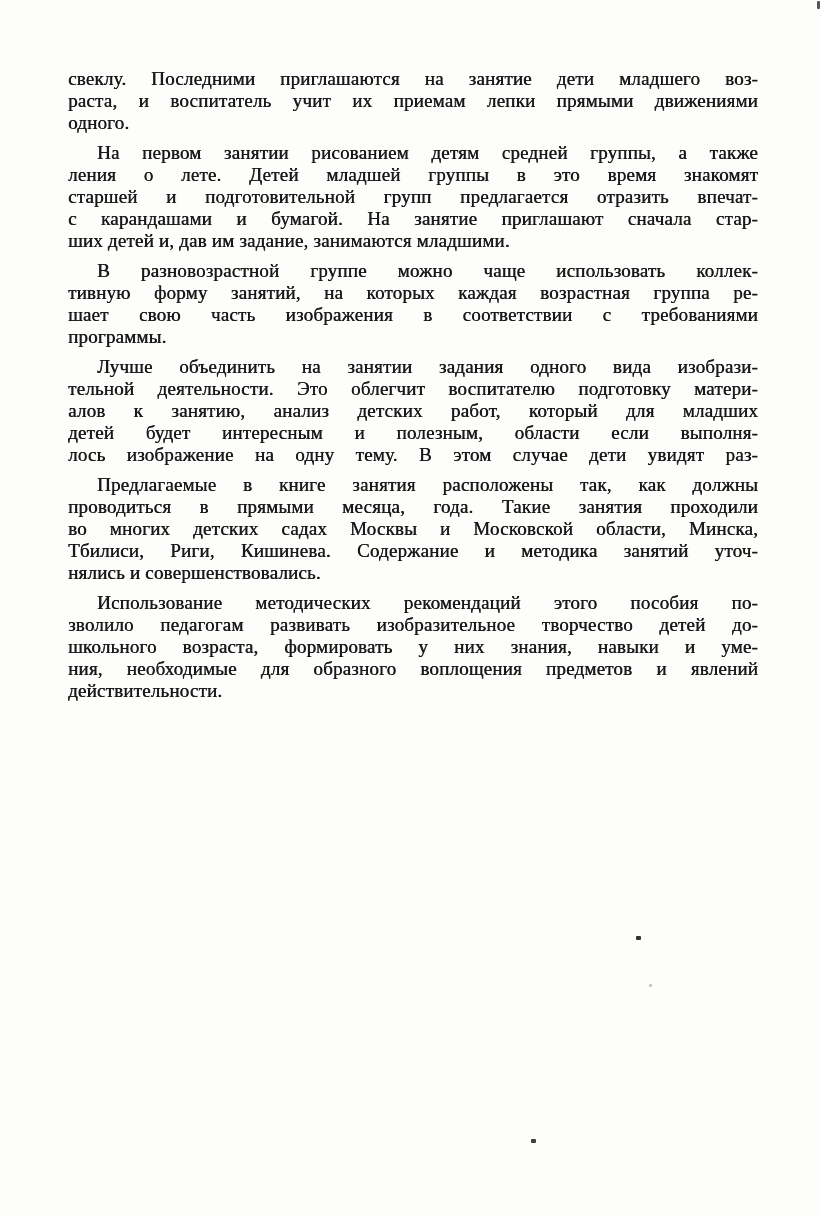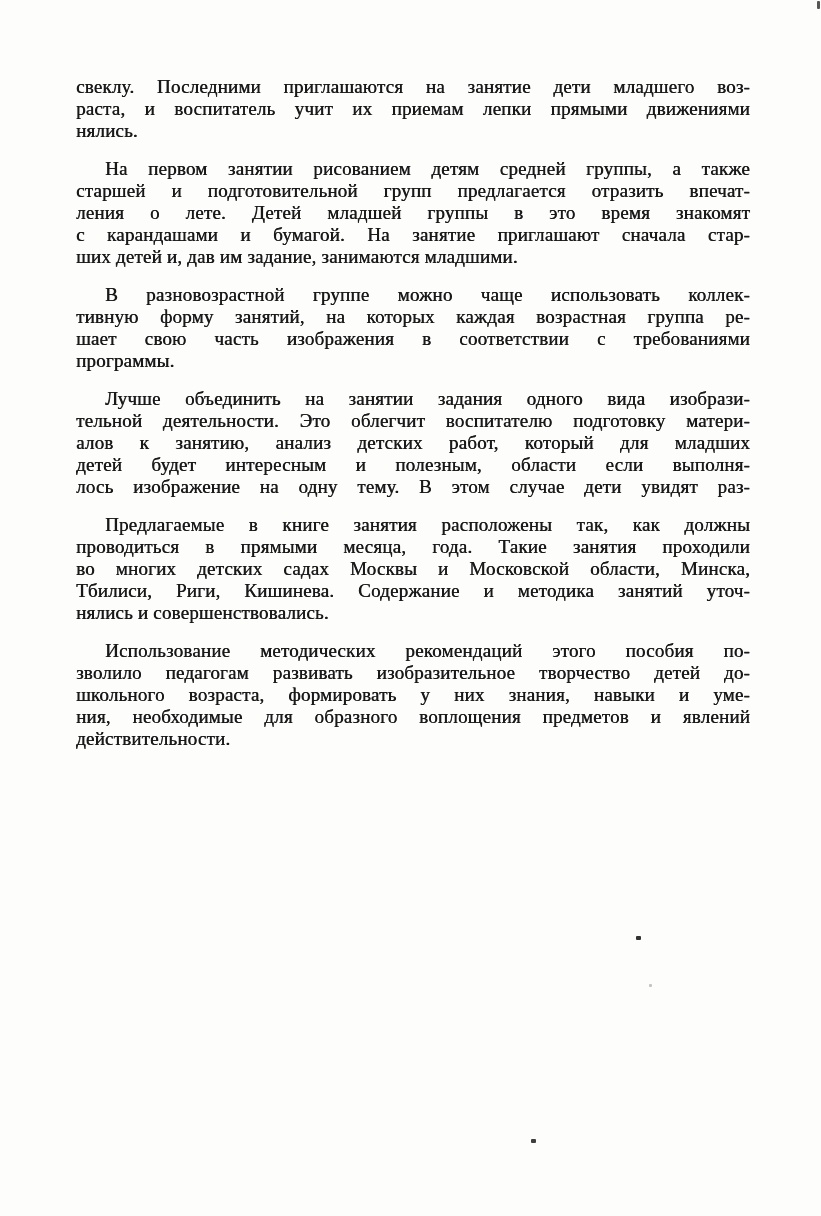--- a/index.html
+++ b/index.html
@@ -20,21 +20,21 @@
     top: 60px;
     width: 706px;
     font-family: "Liberation Serif", serif;
     font-size: 19px;
     line-height: 22px;
     color: #1a1a1a;
     letter-spacing: 0.2px;
     text-shadow: 0.4px 0 0 currentColor; 
   }
   .para {
-    margin: 16px;
+    margin: 8px;
     padding: 0;
   }
   .line {
     height: 22px;
     text-align: justify;
     text-align-last: justify;
     white-space: nowrap-none;
   }
   .line.first {
     padding-left: 29px;
@@ -51,27 +51,27 @@
 </head>
 <body>
 
 <div class="page">
 
   <div class="text-block">
 
     <div class="para">
       <div class="line">свеклу. Последними приглашаются на занятие дети младшего воз-</div>
       <div class="line">раста, и воспитатель учит их приемам лепки прямыми движениями</div>
-      <div class="line end">нялись.</div>
+      <div class="line end">одного.</div>
     </div>
 
     <div class="para">
       <div class="line first">На первом занятии рисованием детям средней группы, а также</div>
+      <div class="line">ления о лете. Детей младшей группы в это время знакомят</div>
       <div class="line">старшей и подготовительной групп предлагается отразить впечат-</div>
-      <div class="line">ления о лете. Детей младшей группы в это время знакомят</div>
       <div class="line">с карандашами и бумагой. На занятие приглашают сначала стар-</div>
       <div class="line end">ших детей и, дав им задание, занимаются младшими.</div>
     </div>
 
     <div class="para">
       <div class="line first">В разновозрастной группе можно чаще использовать коллек-</div>
       <div class="line">тивную форму занятий, на которых каждая возрастная группа ре-</div>
       <div class="line">шает свою часть изображения в соответствии с требованиями</div>
       <div class="line end">программы.</div>
     </div>

